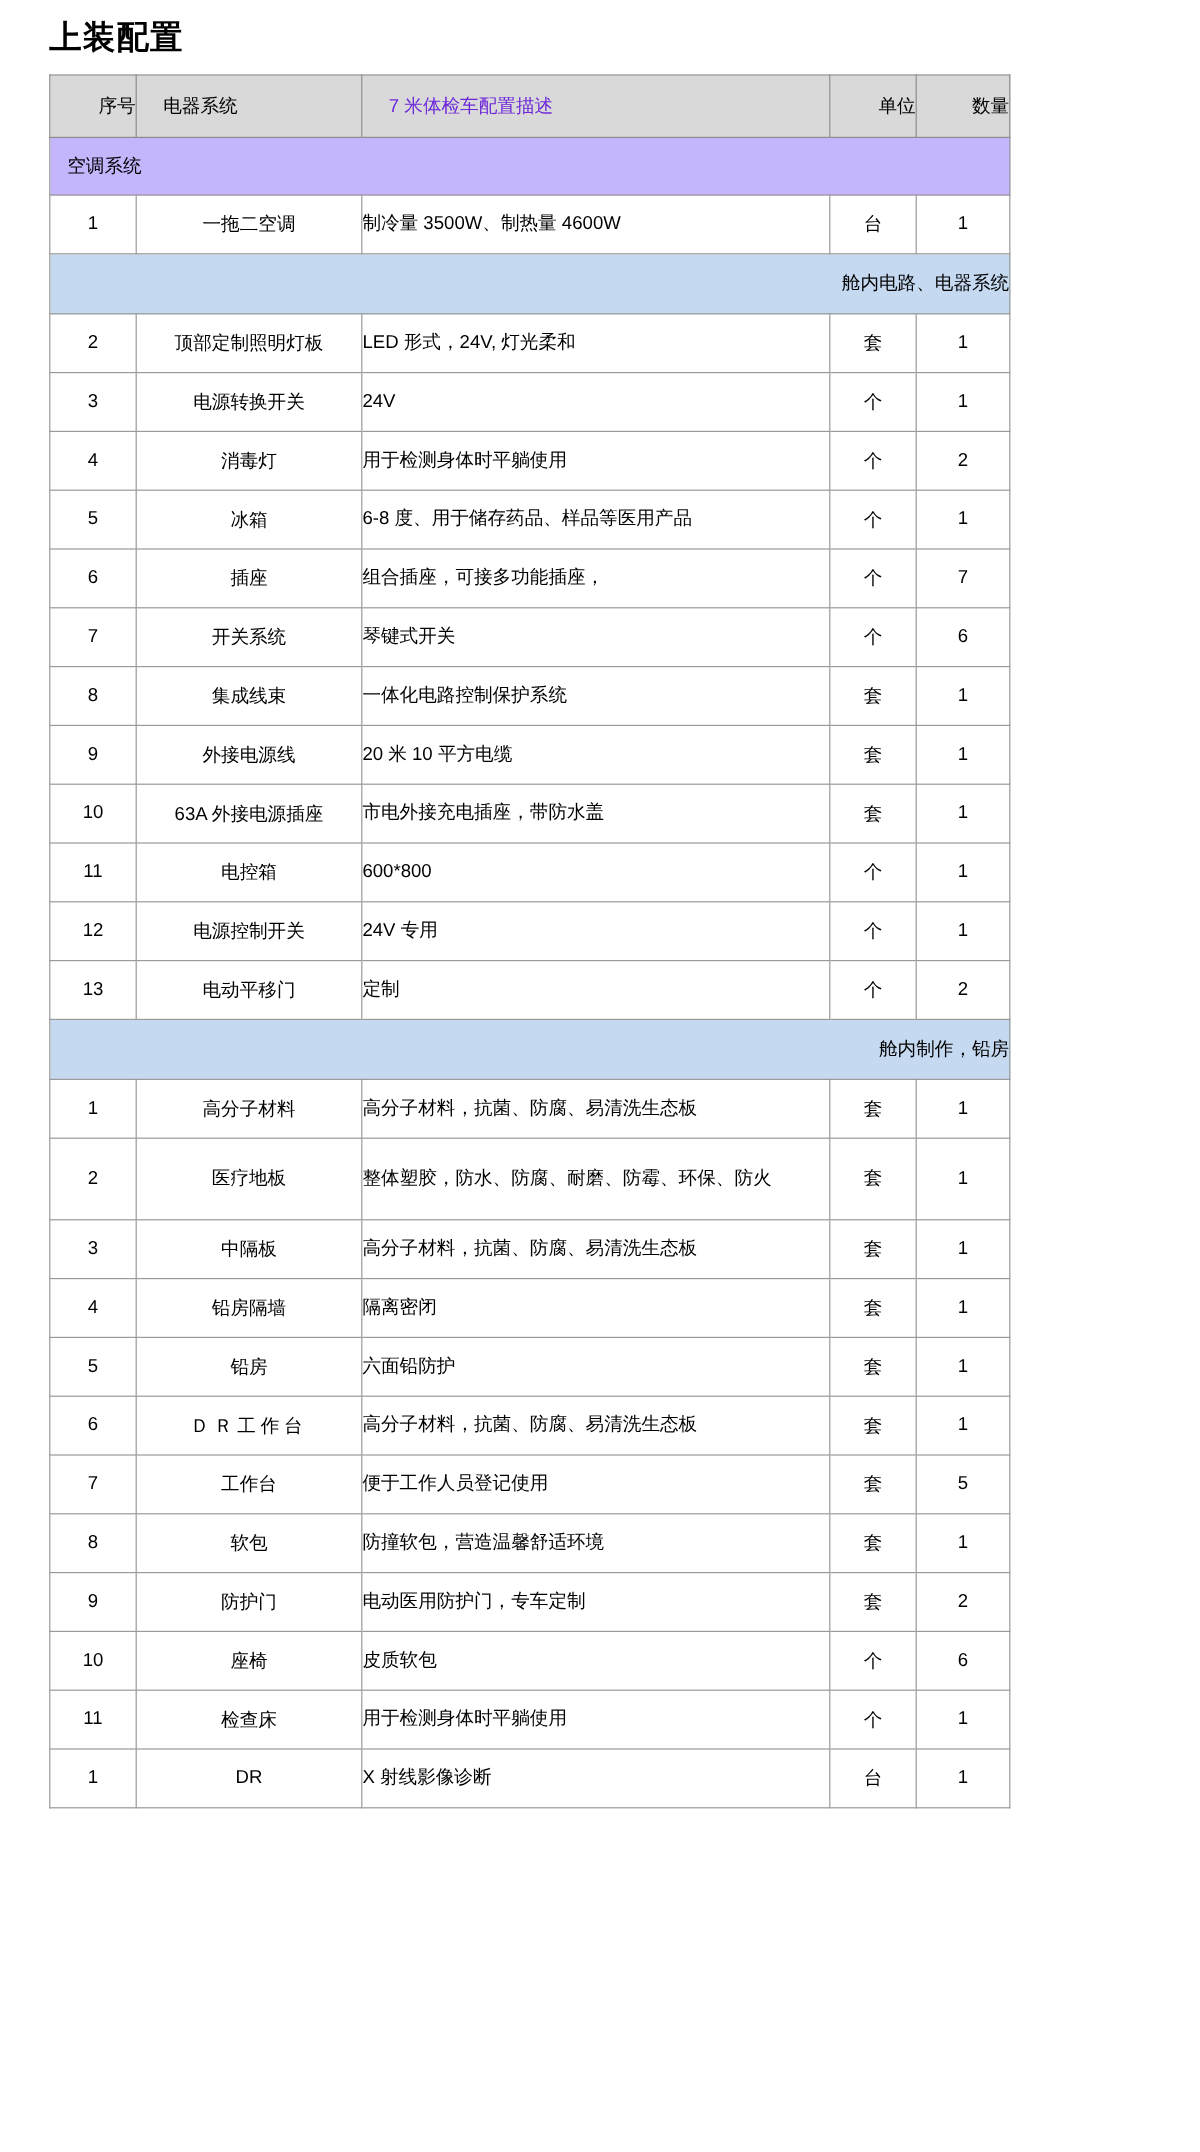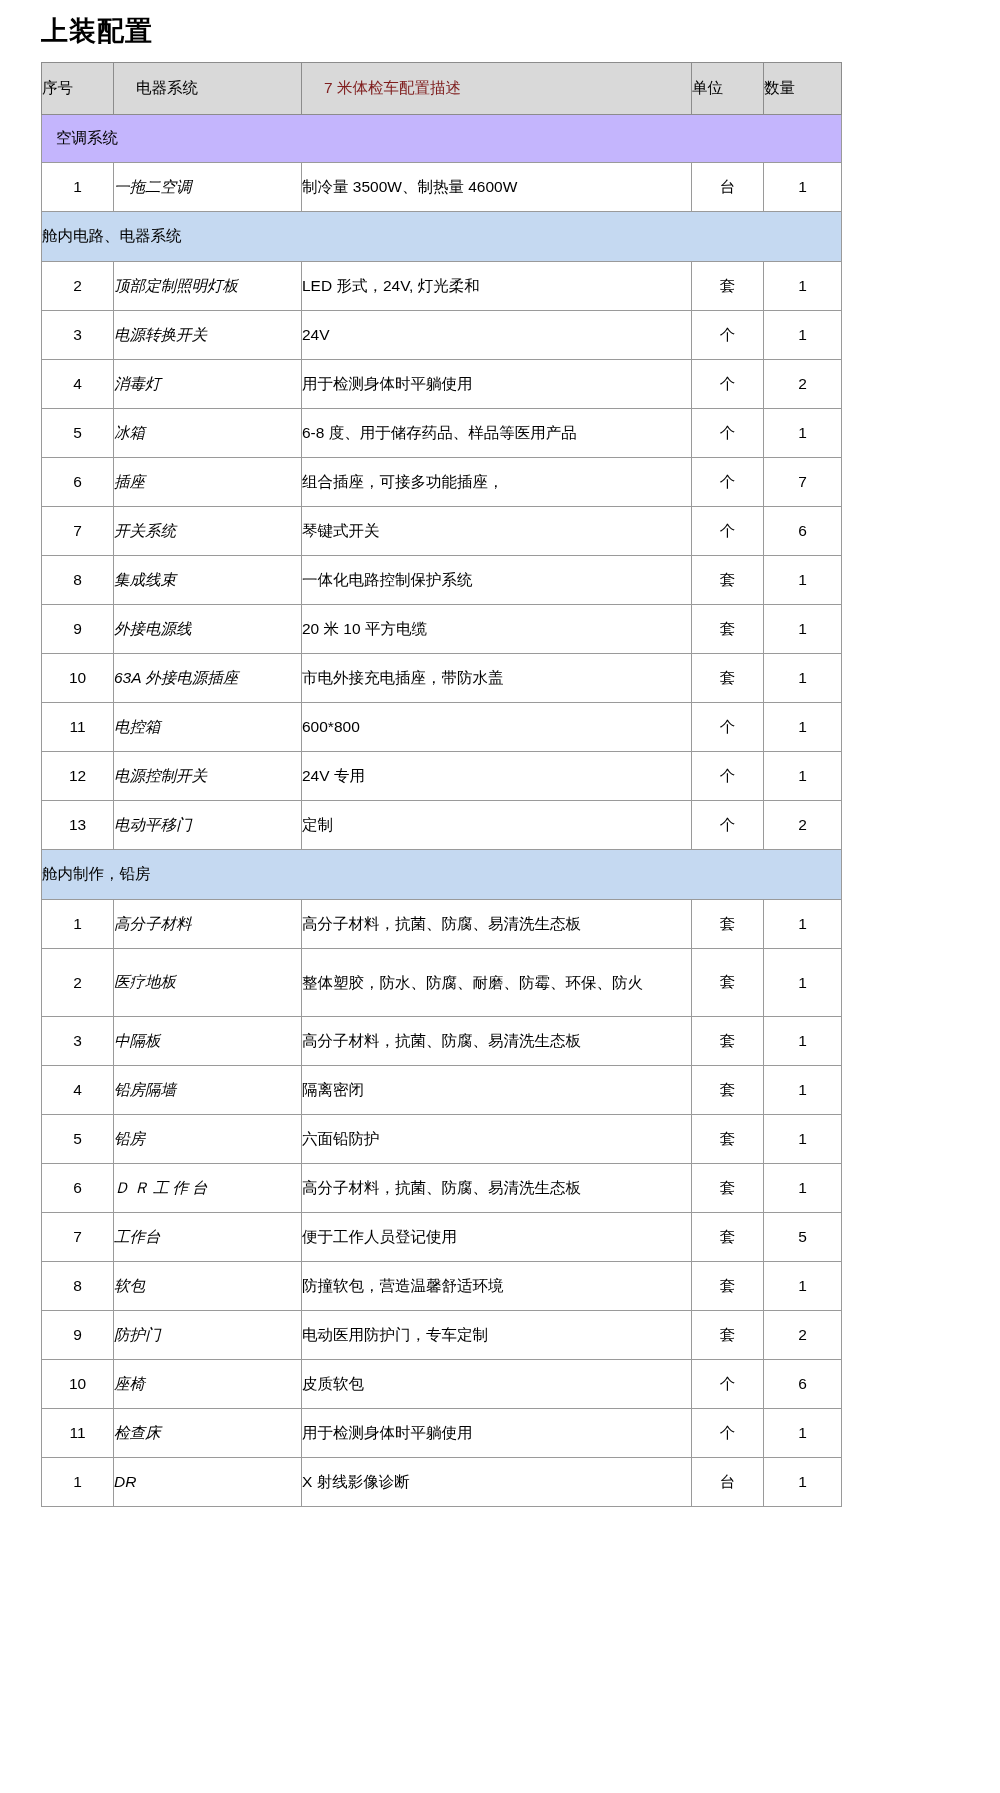--- a/index.html
+++ b/index.html
@@ -49,40 +49,40 @@
   col.c-qty  { width: 78px; }
 
   
   tr.head-row td {
     background: #d9d9d9;
     height: 52px;
     font-size: 15.5px;
     border-color: #8c8c8c;
   }
   .th-no, .th-unit, .th-qty {
-    text-align: left;
+    text-align: right;
   }
   .th-name, .th-desc {
     text-align: left;
     padding-left: 22px !important;
   }
-  .th-desc { color: #7f1d1d; }
+  .th-desc { color: #6d28d9; }
 
   
   tr.section-plain td {
     height: 48px;
     text-align: left;
     padding-left: 14px;
     font-size: 15.5px;
     background: #c4b5fd;
   }
   
   tr.section-blue td {
     height: 50px;
-    text-align: left;
+    text-align: right;
     font-size: 15.5px;
     background: #c5d9f1;
     border-left-color: #9a9a9a;
     border-right-color: #9a9a9a;
   }
 
   
   tr.data-row td {
     height: 49px;
     font-size: 15.5px;
@@ -92,23 +92,22 @@
     text-align: center;
     vertical-align: top;
     padding-top: 8px;
     font-size: 14.5px;
   }
   tr.data-row.tall .cell-no {
     vertical-align: middle;
     padding-top: 0;
   }
   .cell-name {
-    text-align: left;
+    text-align: center;
     padding-left: 22px;
-    font-style: italic;
   }
   .cell-desc {
     text-align: left;
     padding-left: 22px;
     line-height: 24px;
   }
   .cell-unit { text-align: center; }
   .cell-qty  { text-align: center; }
   .wide-letters { letter-spacing: 4px; }
 </style>

